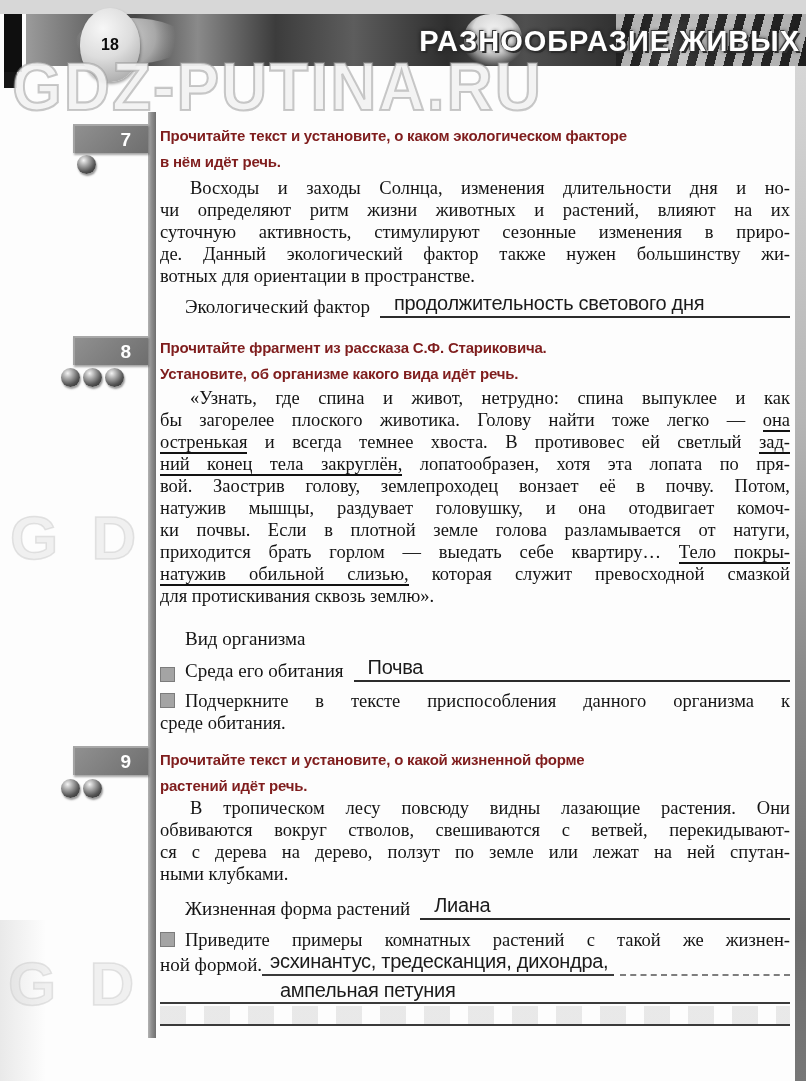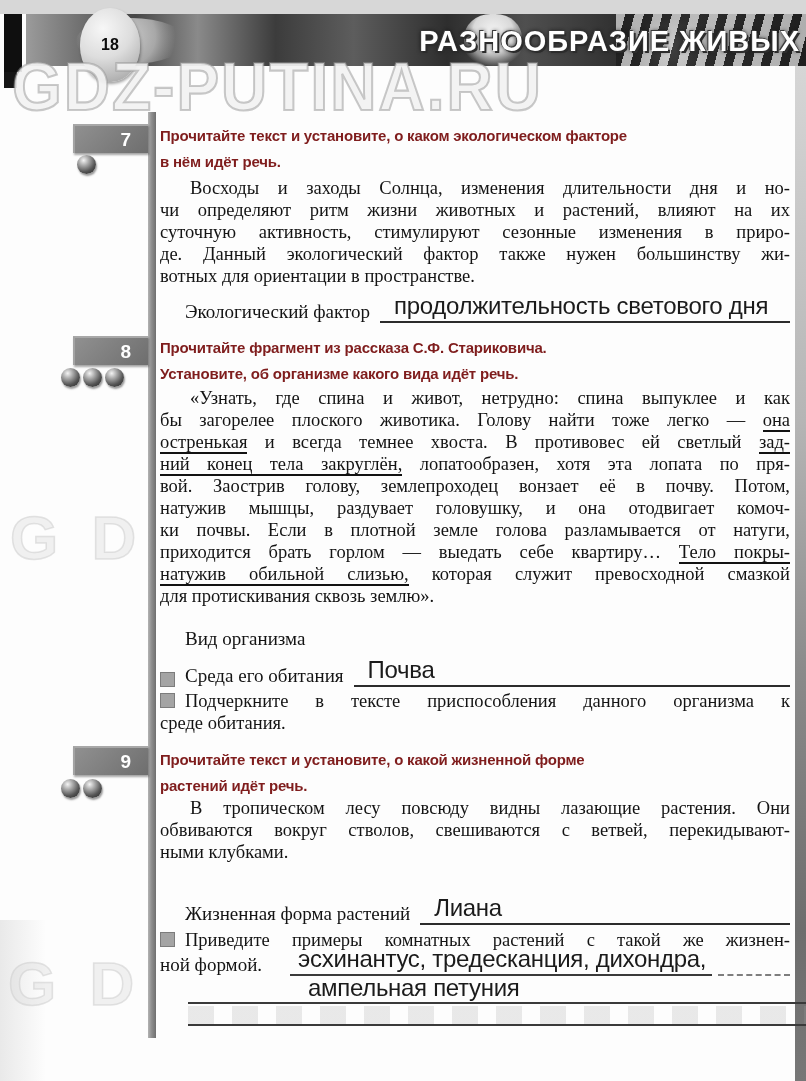--- a/index.html
+++ b/index.html
@@ -59,24 +59,24 @@
   .bl{font-size:18.5px;line-height:22px;color:#141414;}
   .jl{text-align:justify;text-align-last:justify;}
   .jl.last{text-align-last:left;}
   .indent{text-indent:30px;}
   .u{border-bottom:2px solid #121212;padding-bottom:0px;}
   .sq{display:inline-block;width:13px;height:13px;background:#a4a4a4;border:1px solid #7c7c7c;
       margin-right:10px;vertical-align:-1px;}
   .fieldrow{position:absolute;display:flex;align-items:flex-end;}
   .flabel{font-size:19px;white-space:nowrap;color:#141414;text-align:right;}
   .fline{flex:1;border-bottom:2px solid #2c2c2c;margin-left:10px;padding:0 0 1px 14px;}
-  .ans{font-family:"Liberation Sans",sans-serif;font-size:24px;color:#1b1b1b;letter-spacing:-.3px;white-space:nowrap;}
+  .ans{font-family:"Liberation Sans",sans-serif;font-size:20px;color:#1b1b1b;letter-spacing:-.3px;white-space:nowrap;}
   .dashfill{flex:1;border-bottom:2px dashed #7e7e7e;margin-left:6px;}
   .exrow{position:absolute;left:160px;width:630px;display:flex;align-items:flex-end;}
-  .solidline{border-bottom:2px solid #3a3a3a;margin-left:28px;}
+  .solidline{border-bottom:2px solid #3a3a3a;}
   .ghosttex{background:repeating-linear-gradient(90deg,rgba(160,160,160,.22) 0 26px,transparent 26px 44px);}
 </style>
 </head>
 <body>
 
 <div class="page">
 
   <div class="top-strip"></div>
   <div class="photo-strip">
     <div class="ph-bear"></div>
@@ -174,20 +174,21 @@
       <span class="ball"></span>
     </div>
 
   <div class="block" style="top:747px">
     <div class="hl">Прочитайте текст и установите, о какой жизненной форме</div>
     <div class="hl">растений идёт речь.</div>
   </div>
   <div class="block" style="top:797px">
       <div class="bl jl indent">В тропическом лесу повсюду видны лазающие растения. Они</div>
       <div class="bl jl">обвиваются вокруг стволов, свешиваются с ветвей, перекидывают-</div>
+      <div class="bl jl">ся с дерева на дерево, ползут по земле или лежат на ней спутан-</div>
       <div class="bl jl last">ными клубками.</div>
     </div>
 
   <div class="fieldrow" style="left:185px;top:894px;width:605px">
     <span class="flabel">Жизненная форма растений</span>
     <span class="fline">
       <span class="ans">Лиана</span>
     </span>
   </div>
 

